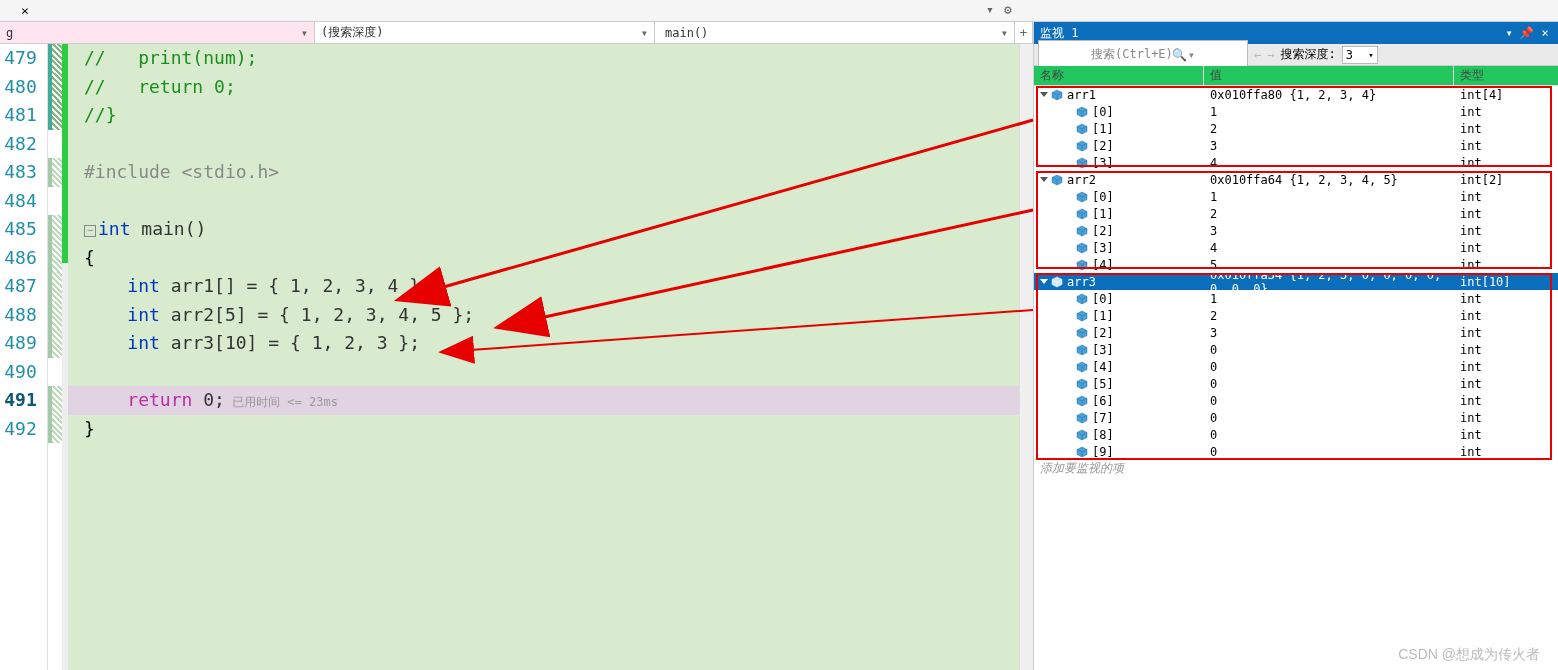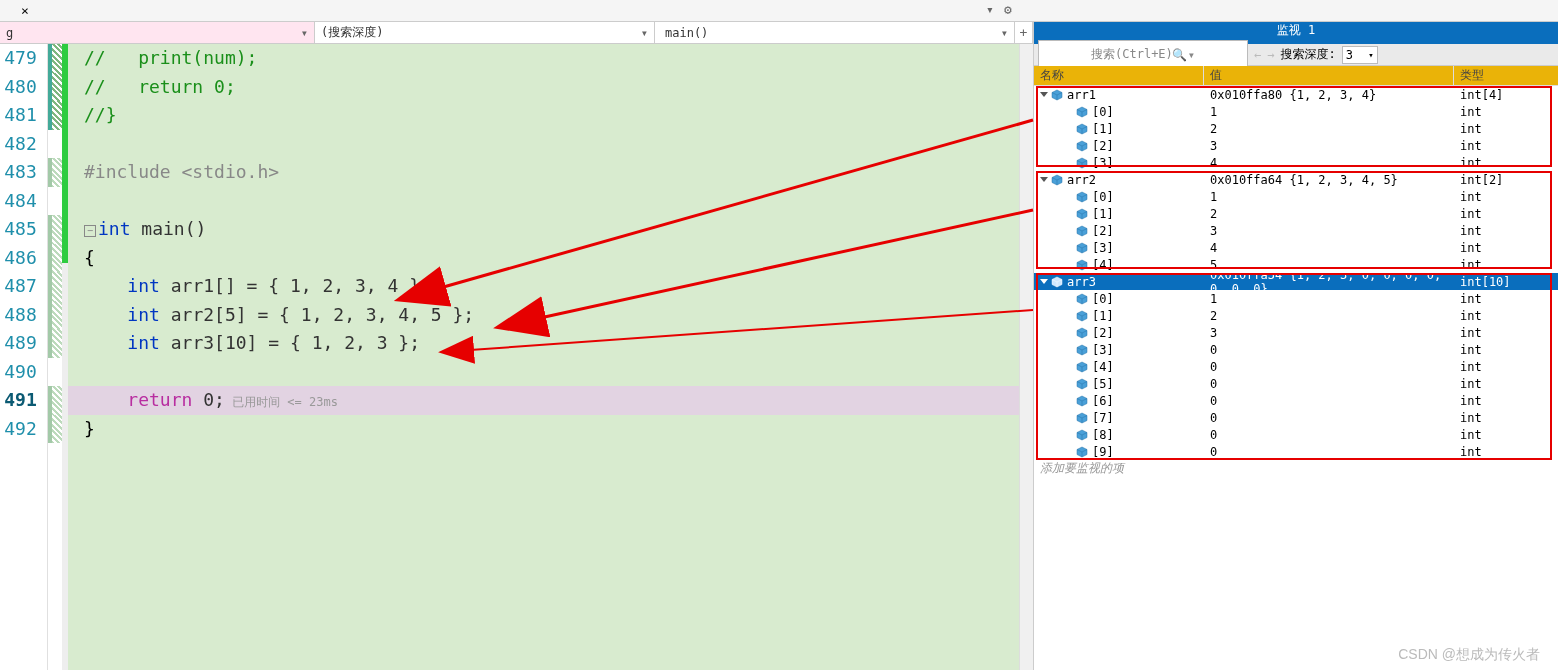--- a/index.html
+++ b/index.html
@@ -120,21 +120,20 @@
 }
 .watch-title {
   height: 22px;
   background: #0a6ebd;
   color: #fff;
   display: flex;
   align-items: center;
   padding: 0 6px;
   font-size: 12px;
   gap: 4px;
-  flex-direction: column;
 }
 .watch-title .title-txt { flex: 1; }
 .watch-title .win-btn { width:14px; height:14px; display:flex; align-items:center; justify-content:center; cursor:pointer;}
 .watch-toolbar {
   height: 22px;
   background: #eaeaea;
   border-bottom: 1px solid #ccc;
   display: flex;
   align-items: center;
   padding: 0 4px;
@@ -153,21 +152,21 @@
   background:#fff;
 }
 .nav-arrow { color: #bbb; cursor:pointer; }
 .depth-input {
   width: 36px; height: 18px; border: 1px solid #bbb; background:#fff;
   display:flex; align-items:center; justify-content:space-between; padding:0 3px;
 }
 .watch-header-row {
   display: flex;
   height: 20px;
-  background: #eab308;
+  background: #22c55e;
   border-bottom: 1px solid #ddd;
   font-size: 12px;
   color: #444;
 }
 .col-name { width: 170px; padding-left: 6px; border-right:1px solid #ddd; display:flex; align-items:center;}
 .col-value { width: 250px; padding-left: 6px; border-right:1px solid #ddd; display:flex; align-items:center;}
 .col-type { flex: 1; padding-left: 6px; display:flex; align-items:center;}
 
 .watch-body {
   flex: 1;

